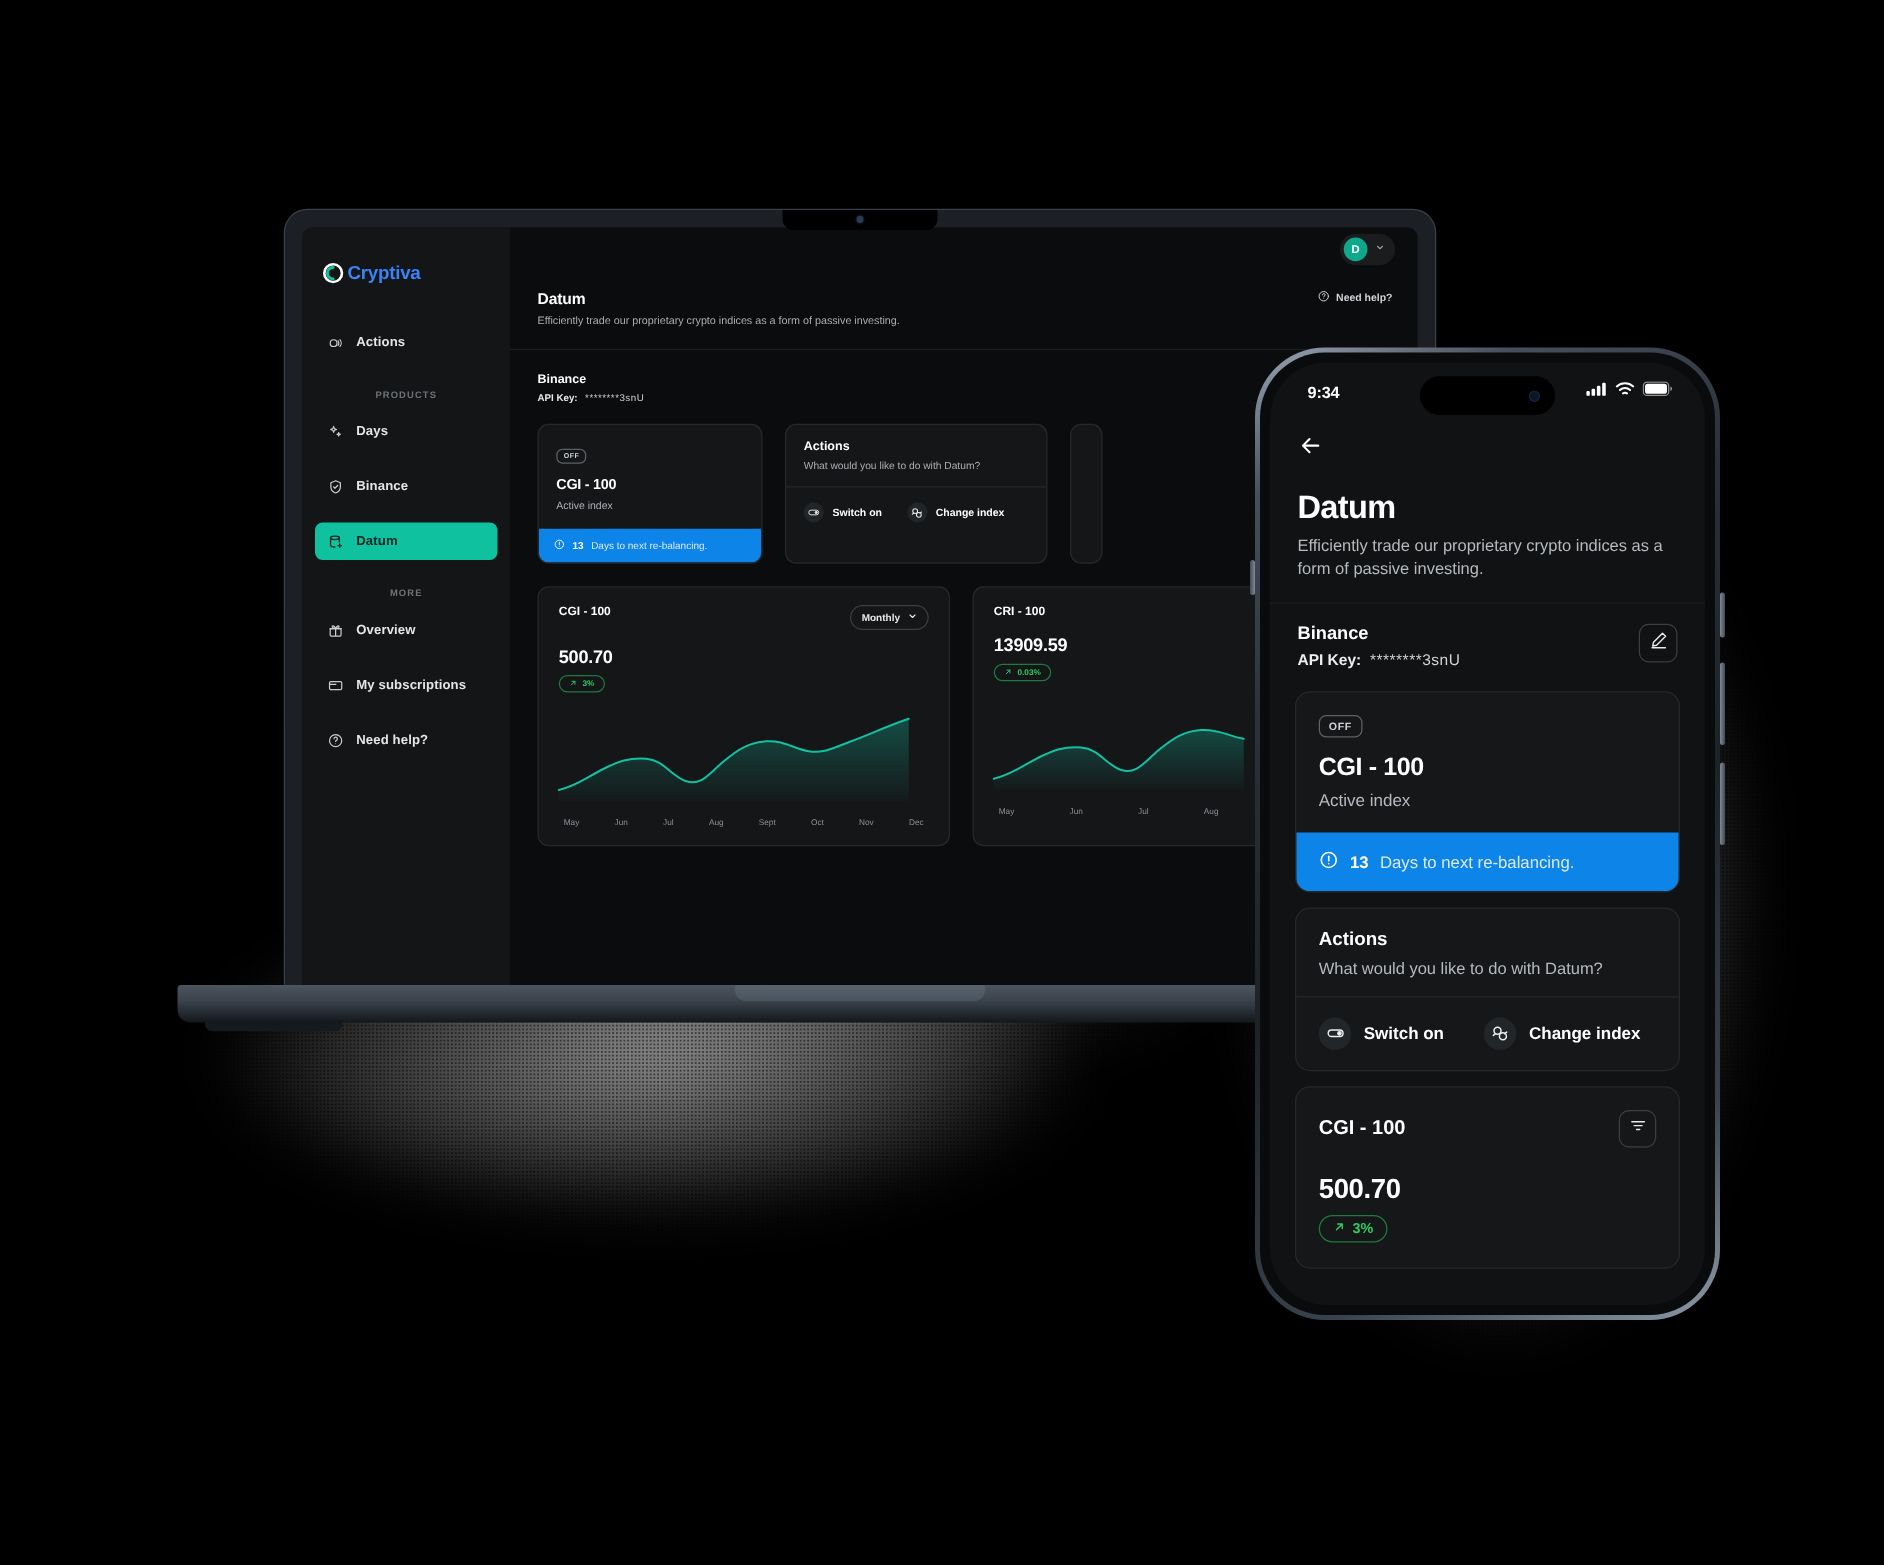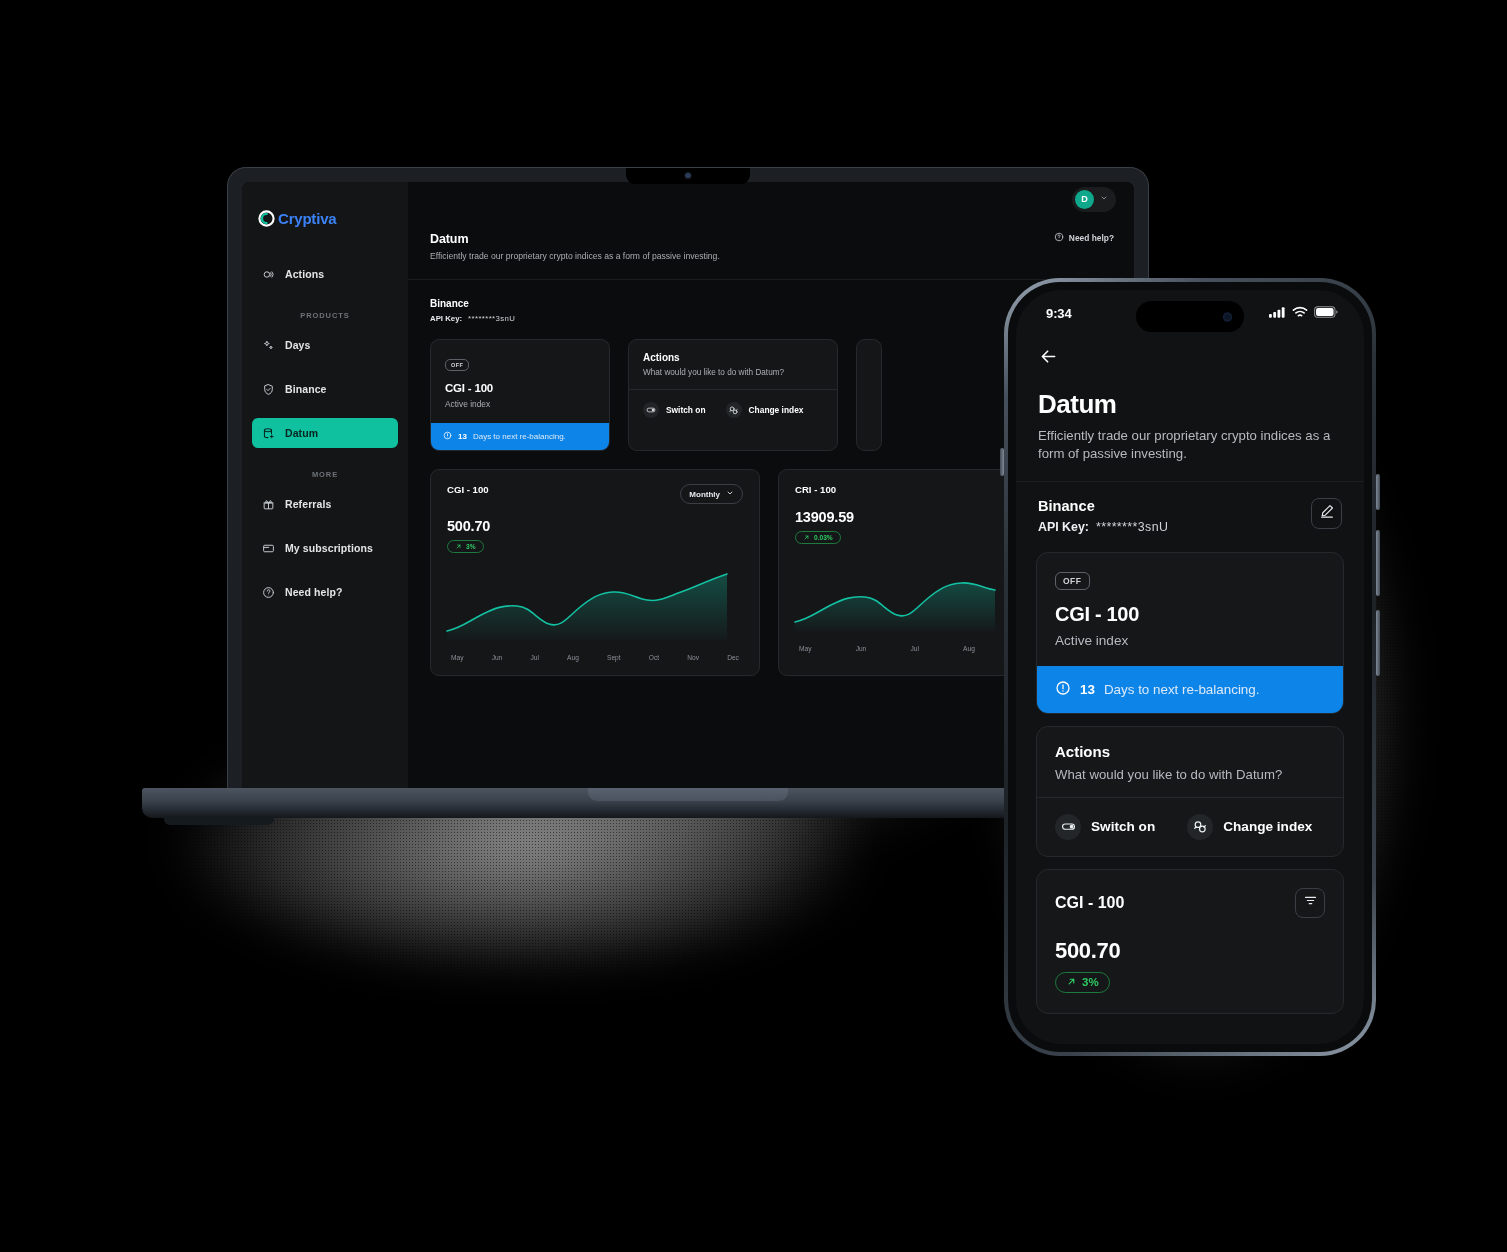--- a/index.html
+++ b/index.html
@@ -317,21 +317,21 @@
             <div class="nav-group">MORE</div>
 
             <div class="nav-item">
               <span class="ico">
                 <svg width="13" height="13" viewBox="0 0 24 24" fill="none" stroke="currentColor" stroke-width="1.8" stroke-linejoin="round">
                   <rect x="4" y="9" width="16" height="11" rx="1.5"></rect>
                     <path d="M3 9h18M12 9v11"></path>
                   <path d="M12 9S9.5 4 7.5 5.2 9 9 12 9zM12 9s2.5-5 4.5-3.8S15 9 12 9z"></path>
                 </svg>
               </span>
-              <span>Referrals</span>
+              <span>Overview</span>
             </div>
 
             <div class="nav-spacer"></div>
 
             <div class="nav-item">
               <span class="ico">
                 <svg width="13" height="13" viewBox="0 0 24 24" fill="none" stroke="currentColor" stroke-width="1.8" stroke-linejoin="round">
                   <rect x="3" y="6" width="18" height="12" rx="2"></rect>
                     <path d="M3 10h10"></path>
                 </svg>

